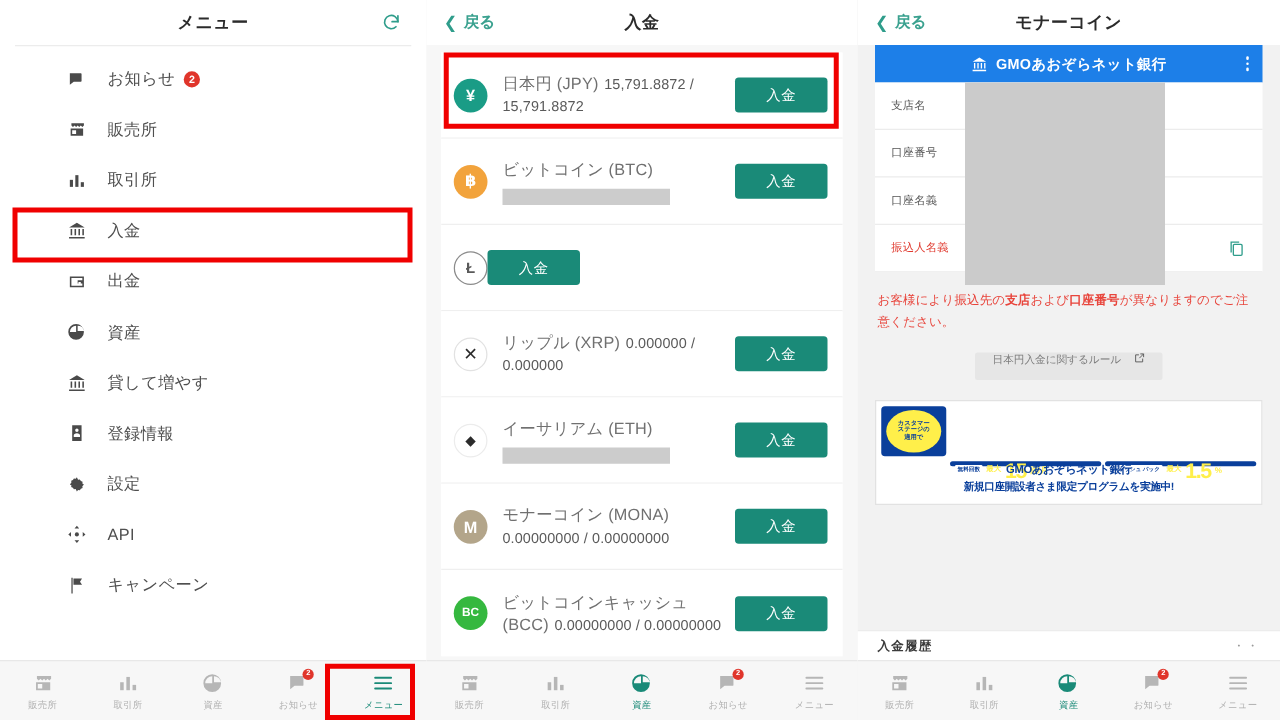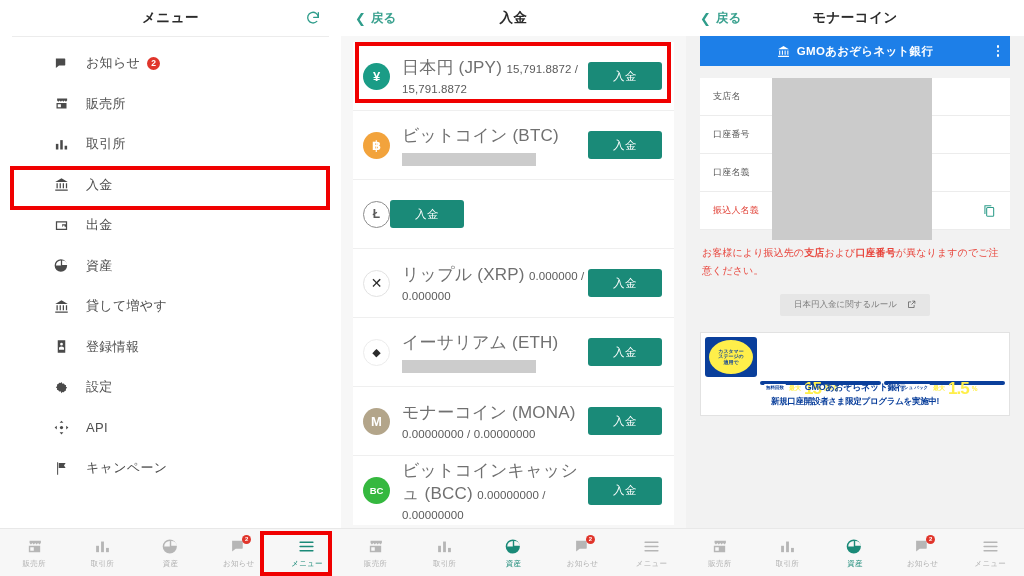--- a/index.html
+++ b/index.html
@@ -82,21 +82,21 @@
     display:flex; align-items:center; height:69px; padding:0 12px 0 10px;
     border-bottom:1px solid #efefef; background:#fff;
   }
   .coin-row:last-child{ border-bottom:none; }
   .coin-ico {
     width:27px; height:27px; border-radius:50%; flex:0 0 27px;
     display:flex; align-items:center; justify-content:center;
     font-size:13px; font-weight:700; color:#fff;
   }
   .coin-meta { flex:1; margin-left:12px; min-width:0; }
-  .coin-name { font-size:17px; color:#707070; letter-spacing:.2px; }
+  .coin-name { font-size:13px; color:#707070; letter-spacing:.2px; }
   .coin-bal { font-size:11.5px; color:#5a5a5a; margin-top:5px; letter-spacing:.1px; }
   .coin-bal.redacted { display:block; width:134px; height:13px; background:#cccccc; margin-top:6px; }
   .btn-deposit {
     width:74px; height:28px; border-radius:3px; background:#1a8a78;
     color:#fff; font-size:11.5px; display:flex; align-items:center;
     justify-content:center; flex:0 0 74px; letter-spacing:.5px;
   }
 
   
   .p3-body { padding: 0 0 0 0; }
@@ -106,42 +106,42 @@
   }
   .bank-bar {
     margin:0 14px; background:#1d7fe8; height:30px;
     display:flex; align-items:center; justify-content:center;
     position:relative; color:#fff; font-size:11.5px; font-weight:700; letter-spacing:.3px;
   }
   .bank-bar .bank-ico { margin-right:7px; display:flex; }
   .kebab { position:absolute; right:11px; display:flex; flex-direction:column; gap:2px; }
   .kebab i { width:2.5px; height:2.5px; border-radius:50%; background:#fff; display:block; }
 
-  .acct-table { margin:12px 14px; background:#fff; position:relative; }
+  .acct-table { margin:0 14px; background:#fff; position:relative; }
   .acct-row {
     height:38px; display:flex; align-items:center;
     border-bottom:1px solid #ececec; padding-left:13px; position:relative;
   }
   .acct-row:last-child{ border-bottom:1px solid #ececec; }
   .acct-k { font-size:9px; color:#555; width:60px; flex:0 0 60px; letter-spacing:.2px; }
   .acct-k.alert { color:#e03b30; }
   .acct-mask {
     position:absolute; left:72px; top:0; width:160px; height:162px;
     background:#cbcbcb; z-index:5;
   }
   .copy-ico { position:absolute; right:14px; width:14px; height:14px; }
 
   .notice {
     margin:14px 16px 0 16px; font-size:10px; color:#e8453c;
     line-height:1.8; letter-spacing:.1px;
   }
   .notice b { font-weight:700; }
   .rule-btn {
     margin:14px auto 0 auto; width:150px; height:22px; background:#e6e6e6;
-    display:flex; align-items:center; justify-content:center; gap:10px;
+    display:flex; align-items:flex-start; justify-content:center; gap:10px;
     font-size:8.5px; color:#7c7c7c; border-radius:2px;
   }
 
   
   .promo {
     margin:16px 14px 0 14px; background:#ffffff; border:1px solid #e2e2e2;
     padding:4px; position:relative;
   }
   .promo-top { display:flex; gap:3px; align-items:stretch; height:40px; }
   .promo-badge {
@@ -568,20 +568,24 @@
             </span>
           </div>
         </div>
         <div class="promo-bottom">
           <div class="promo-gmo">GMOあおぞらネット銀行</div>
           <div class="promo-line2">新規口座開設者さま限定プログラムを実施中!</div>
         </div>
       </div>
     </div>
 
+    <div class="hist">
+      <span class="hist-t">入金履歴</span>
+      <span class="hist-more">・・</span>
+    </div>
 
     <div class="tabbar">
       <div class="tab">
         <span class="tab-ico">
           <svg viewBox="0 0 24 24" width="17" height="17" fill="currentColor">
               <path d="M3 4h18v3l-2 2-2-2-2 2-2-2-2 2-2-2-2 2-2-2V4zM4 11h16v9H4v-9zm2 2v5h5v-5H6z"></path>
             </svg>
         </span>
         <span class="tab-lbl">販売所</span>
       </div>

